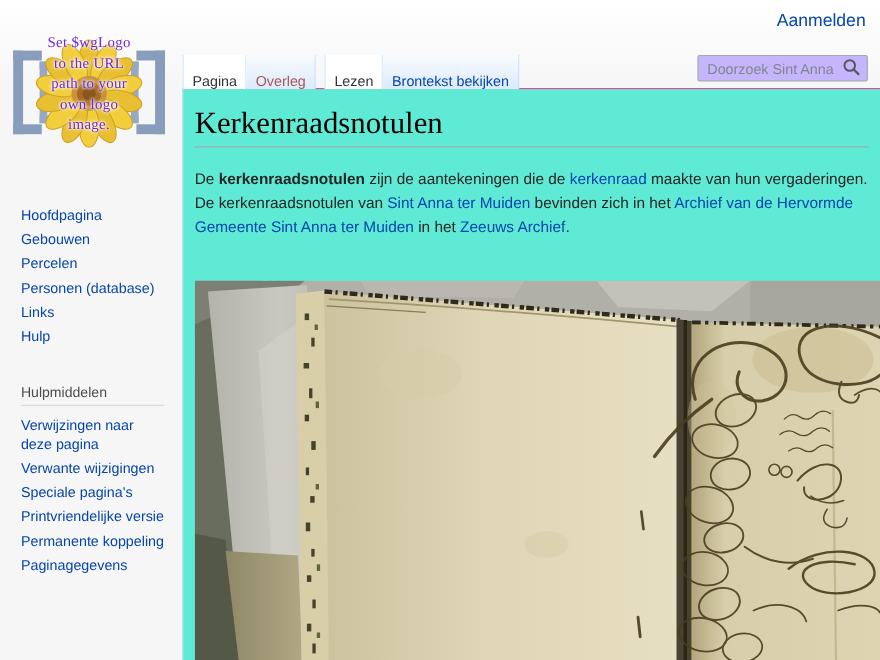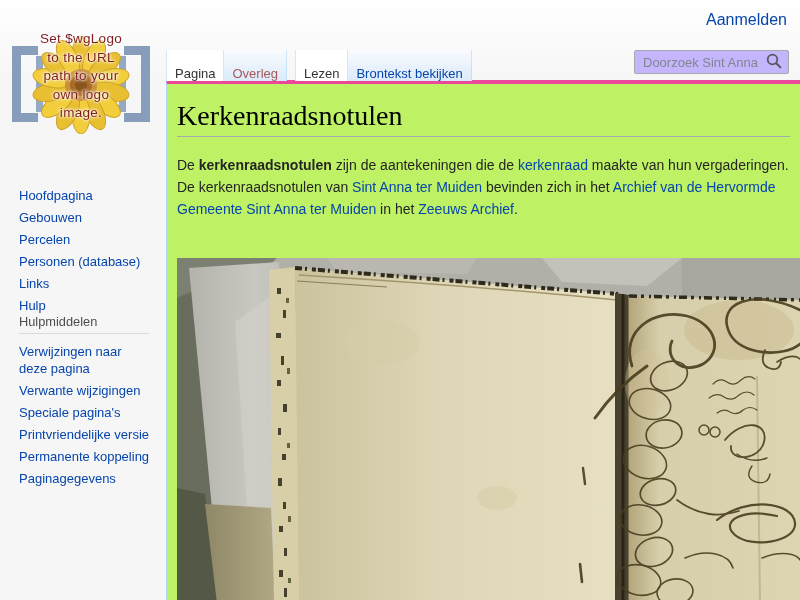--- a/index.html
+++ b/index.html
@@ -20,28 +20,28 @@
   .bk-l-outer{left:6px;top:22px;width:26px;height:76px;
     border:9px solid #8399b9;border-right:none;}
   .bk-l-inner{left:30px;top:32px;width:16px;height:56px;
     border:7px solid #90a5c2;border-right:none;}
   .bk-r-outer{right:6px;top:22px;width:26px;height:76px;
     border:9px solid #8399b9;border-left:none;}
   .bk-r-inner{right:30px;top:32px;width:16px;height:56px;
     border:7px solid #90a5c2;border-left:none;}
   #sunflower{position:absolute;left:26px;top:12px;}
   .logo-text{position:absolute;left:0;top:6px;width:150px;text-align:center;
-    font-size:13.5px;line-height:18.6px;color:#7f1d1d;letter-spacing:.3px;
-    text-shadow:0 0 2px #fff,0 0 3px #fff,0 0 4px #fff;}
+    font-size:13.5px;line-height:18.6px;color:#6d28d9;letter-spacing:.3px;
+    text-shadow:0 0 2px #fff,0 0 3px #fff,0 0 4px #fff;font-family:Liberation Serif, serif;}
   
   .portal ul{list-style:none;margin:0;padding:0;}
   .portal li{font-size:13px;line-height:17px;margin:0 0 5px 0;}
   .portal a{color:#0645ad;text-decoration:none;cursor:pointer;display:inline-block;}
   #nav-portal{position:absolute;left:19px;top:187px;width:134px;}
-  #tools-portal{position:absolute;left:19px;top:314px;width:134px;}
+  #tools-portal{position:absolute;left:19px;top:349px;width:134px;}
   #tools-portal h3{margin:0 0 9px 0;padding:0 0 4px 0;font-size:12.8px;font-weight:normal;
     color:#4d4d4d;border-bottom:1px solid #dadada;width:130px;}
   
   #tab-row{position:absolute;left:166px;top:50px;height:31px;display:flex;z-index:4;}
   .tab-group{display:flex;height:31px;}
   .tab-spacer{width:8px;}
   .tab{display:flex;align-items:flex-end;height:31px;padding:0 8px;font-size:13px;
     background:linear-gradient(to bottom,#f9fbfe 0%,#dbeafa 100%);
     border-right:1px solid rgba(167,215,249,.55);cursor:pointer;white-space:nowrap;}
   .tab-group .tab:first-child{border-left:1px solid rgba(167,215,249,.55);}
@@ -52,21 +52,21 @@
   
   #search-wrap{position:absolute;top:50px;right:11px;width:155px;height:24px;z-index:5;}
   #search-input{box-sizing:border-box;width:155px;height:24px;border:1px solid #a2a9b1;
     border-radius:2px;padding:0 28px 0 8px;font-size:13px;color:#202122;
     font-family:Liberation Sans, sans-serif;background:#c4b5fd;outline:none;}
   #search-input::placeholder{color:#81878d;opacity:1;}
   #search-btn{position:absolute;right:4px;top:2px;width:22px;height:20px;border:none;
     background:transparent;padding:0;cursor:pointer;}
   
   #content{position:absolute;left:166px;top:80px;width:634px;height:521px;box-sizing:border-box;
-    background:#bef264;border-left:1px solid #a7d7f9;border-top:4px solid #ec4899;
+    background:#5eead4;border-left:1px solid #a7d7f9;border-top:1px solid #ec4899;
     padding:0 0 0 10px;z-index:1;}
   #page-title{margin:14px 10px 0 0;font-family:"Liberation Serif","DejaVu Serif",serif;
     font-weight:normal;font-size:28px;line-height:36px;color:#000;
     padding-bottom:2px;border-bottom:1px solid #a2a9b1;}
   #article-paragraph{margin:17px 10px 12px 0;font-size:14px;line-height:22px;color:#252525;}
   #article-paragraph b{font-weight:bold;}
   a.wikilink{color:#0645ad;text-decoration:none;cursor:pointer;}
   #article-figure{margin:38px 0 0 0;width:623px;height:345px;overflow:hidden;cursor:pointer;}
 </style>
 </head>

